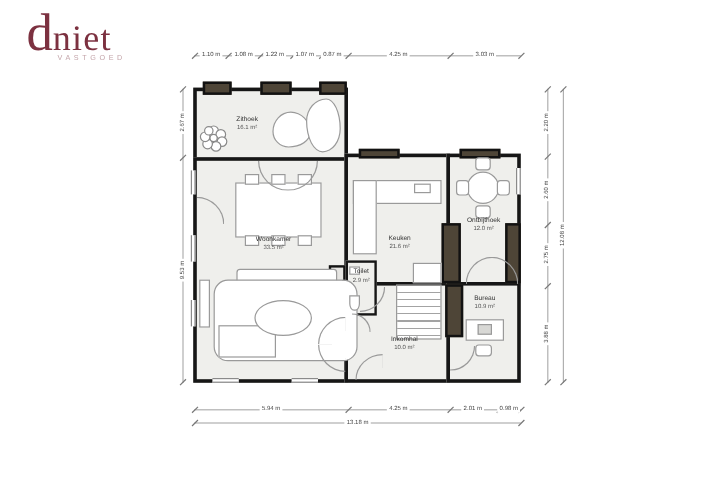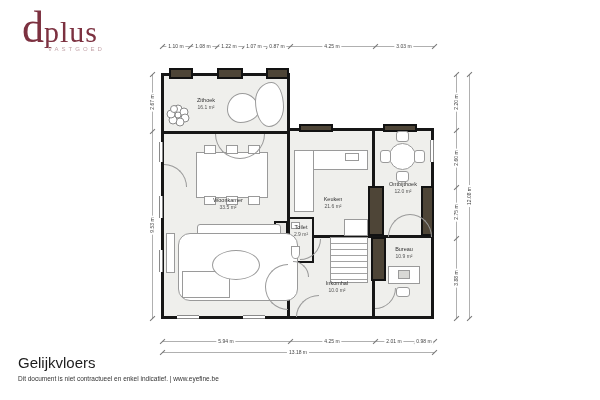--- a/index.html
+++ b/index.html
@@ -53,21 +53,21 @@
   #footer .disc{font-size:6.5px;color:#333;margin-top:4px;}
   .blob1{border-radius:48% 52% 58% 42%/55% 58% 42% 45%;}
   .blob2{border-radius:58% 42% 52% 48%/42% 56% 44% 58%;}
 </style>
 </head>
 <body>
 
 <div id="stage">
 
   <div id="logo">
-    <span class="d">d</span><span class="rest">plus</span>
+    <span class="d">d</span><span class="rest">niet</span>
     <span class="sub">VASTGOED</span>
   </div>
 
   <div class="room" style="left:161px;top:73px;width:129px;height:61px;"></div>
   <div class="room" style="left:161px;top:131px;width:129px;height:188px;"></div>
   <div class="room" style="left:287px;top:128px;width:88px;height:110px;"></div>
   <div class="room" style="left:372px;top:128px;width:62px;height:110px;"></div>
   <div class="room" style="left:287px;top:235px;width:88px;height:84px;"></div>
   <div class="room" style="left:372px;top:235px;width:62px;height:84px;"></div>
   <div class="room inner" style="left:288px;top:217px;width:26px;height:46px;"></div>
@@ -226,18 +226,14 @@
   <div class="tick" style="left:466px;top:318px;"></div>
   <span class="dimlabel vert" style="left:469px;top:196px;">12.08 m</span>
 
   <div class="dim-v" style="left:152px;top:74px;height:245px;"></div>
   <div class="tick" style="left:149px;top:74px;"></div>
   <div class="tick" style="left:149px;top:131px;"></div>
   <div class="tick" style="left:149px;top:318px;"></div>
   <span class="dimlabel vert" style="left:152px;top:102px;">2.67 m</span>
   <span class="dimlabel vert" style="left:152px;top:225px;">9.53 m</span>
 
-  <div id="footer">
-    <div class="title">Gelijkvloers</div>
-    <div class="disc">Dit document is niet contractueel en enkel indicatief. | www.eyefine.be</div>
-  </div>
 
 </div>
 
 </body></html>

